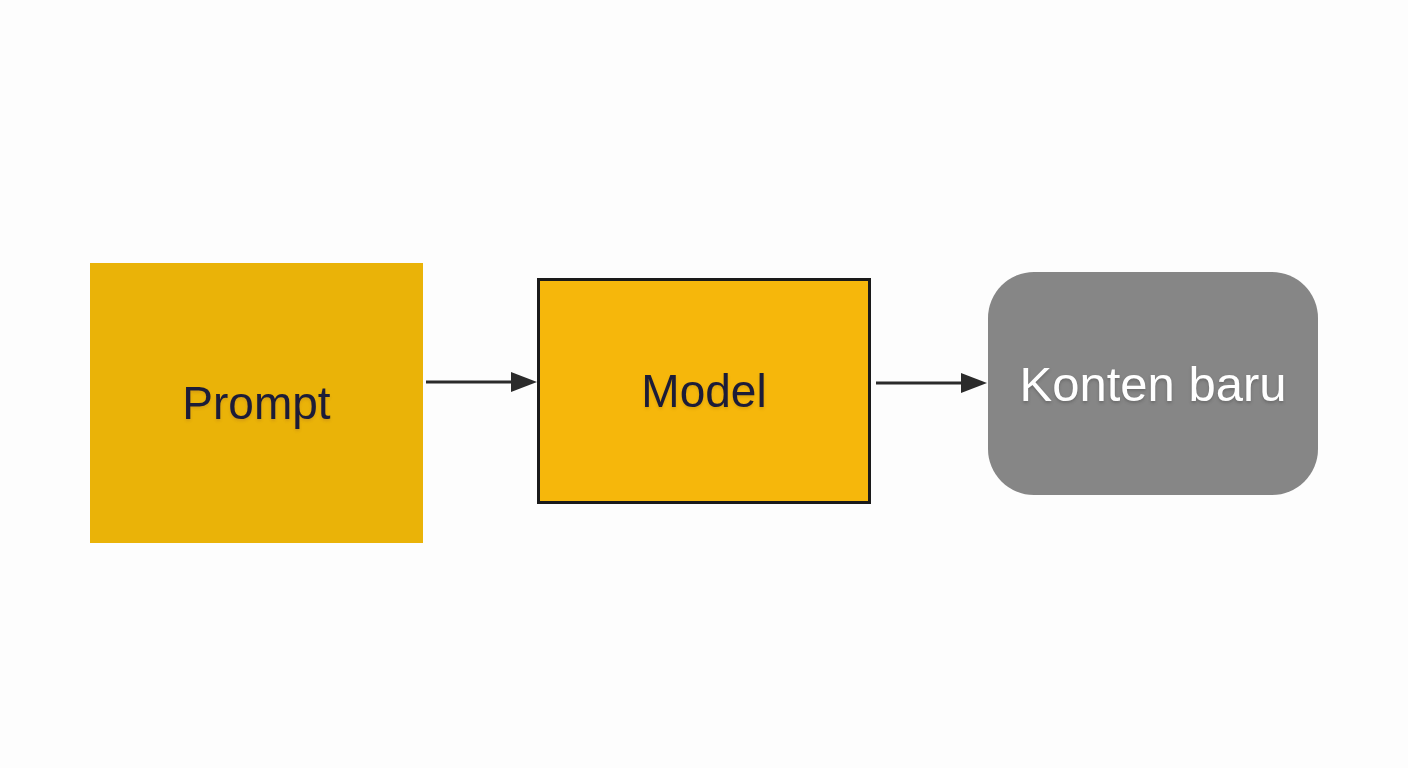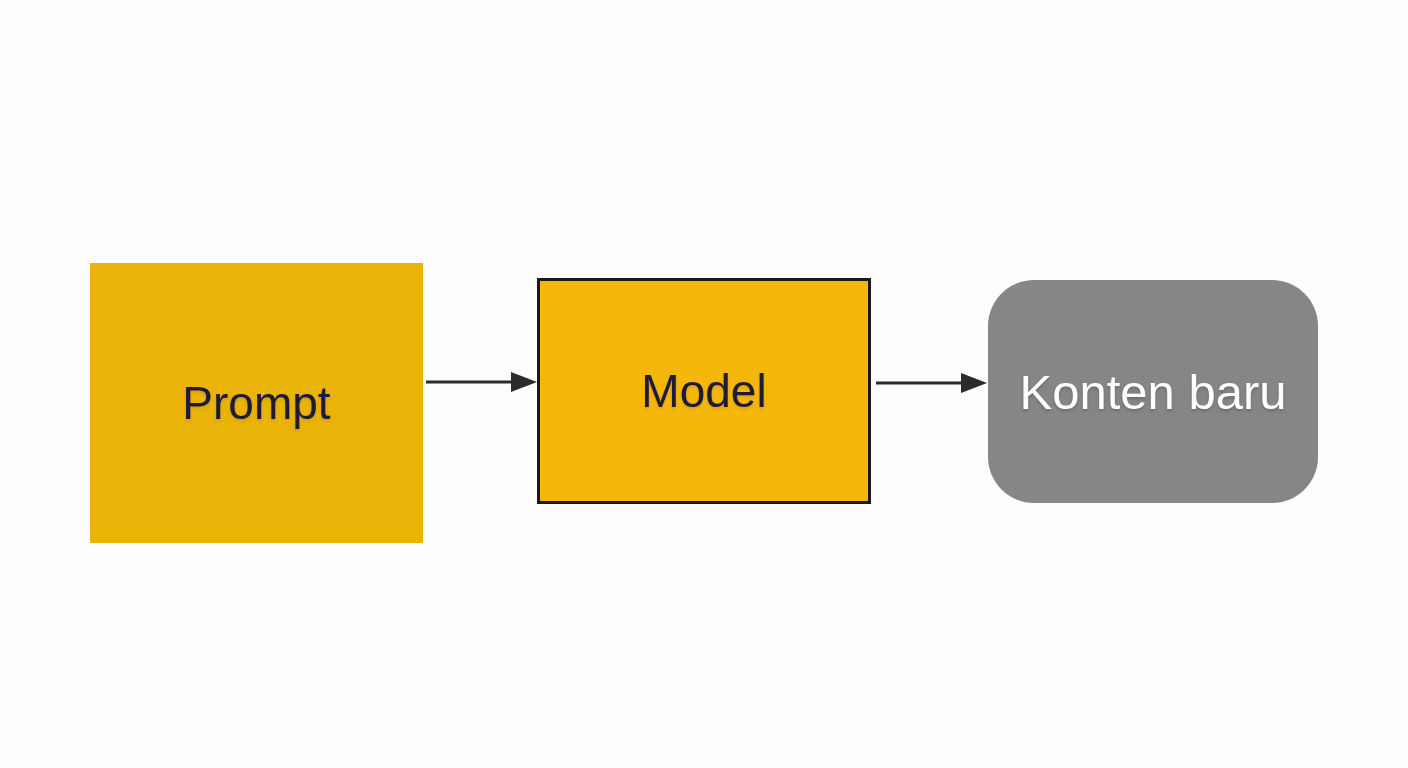--- a/index.html
+++ b/index.html
@@ -45,21 +45,21 @@
     background: #f6b70b;
     border: 3px solid #1a1a1a;
     color: #1c1c38;
     font-size: 46px;
     line-height: 70px;
     text-shadow: 0 2px 3px rgba(120,90,0,0.2);
     margin-top: 7px;
   }
   .node-konten {
     left: 988px;
-    top: 280px;
+    top: 272px;
     width: 330px;
     height: 223px;
     background: #868686;
     border-radius: 46px;
     color: #ffffff;
     font-size: 49px;
     text-shadow: 0 2px 3px rgba(60,60,60,0.35);
   }
   .arrows {
     position: absolute;

